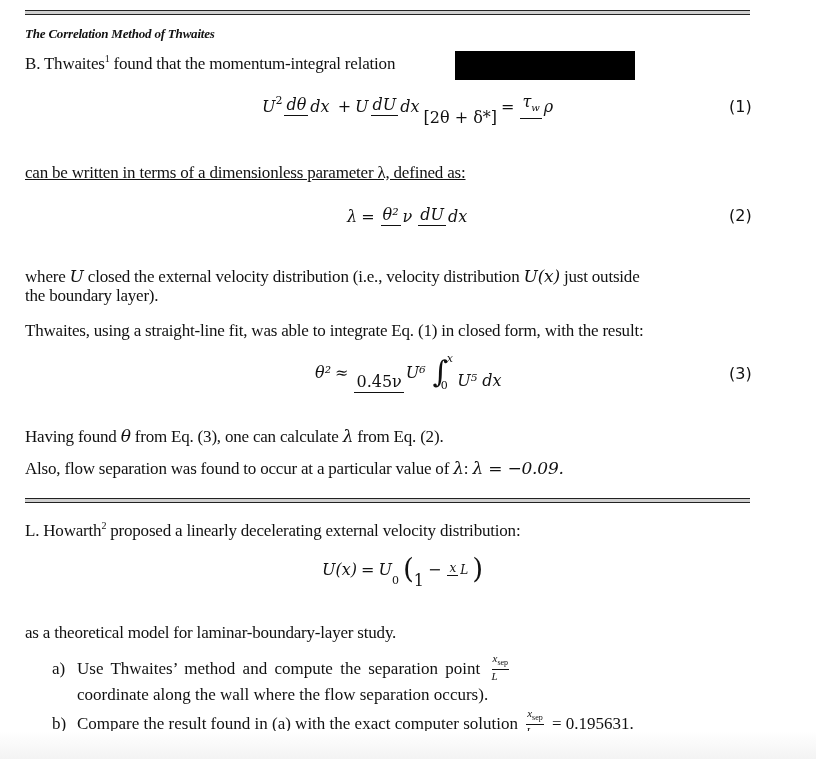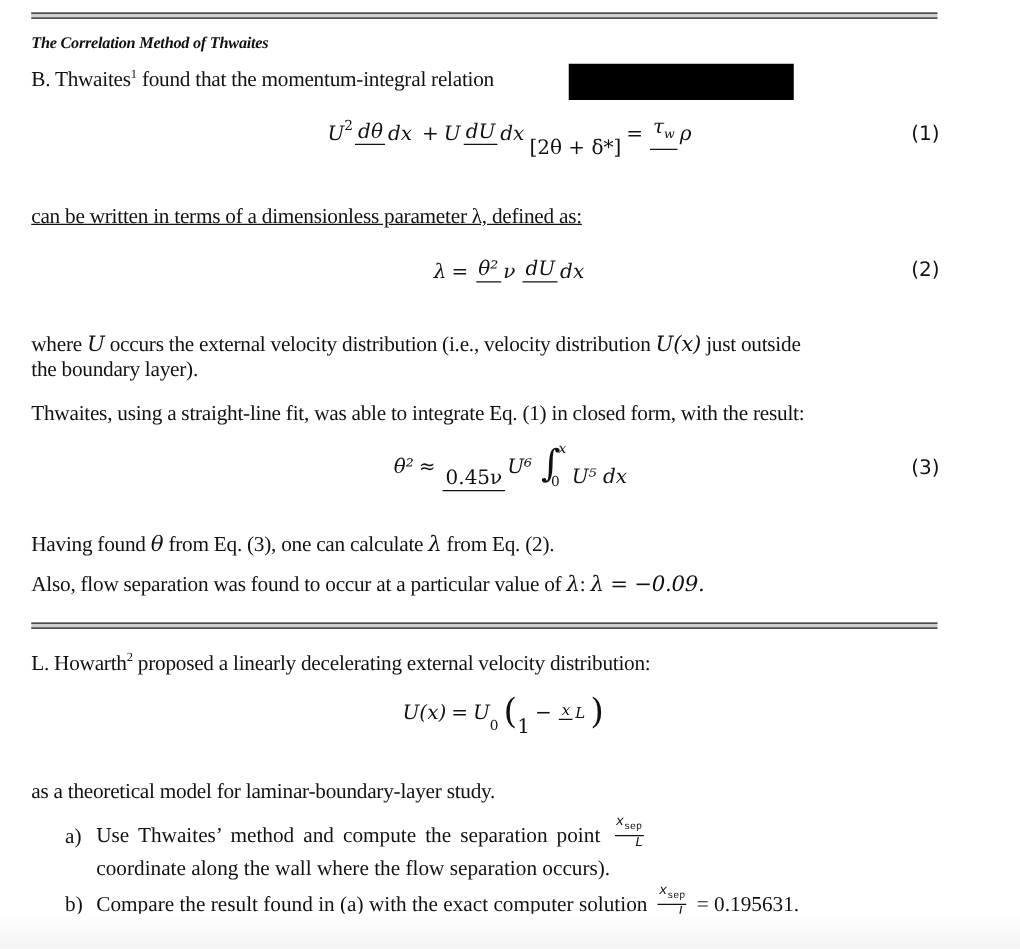--- a/index.html
+++ b/index.html
@@ -132,23 +132,23 @@
       line-height: 20px;
       white-space: nowrap;
     }
     .list-marker {
       display: inline-block;
       width: 25px;
     }
     .inline-frac {
       display: inline-flex;
       flex-direction: column;
-      align-items: flex-end;
+      align-items: flex-start;
       vertical-align: middle;
-      font-family: Liberation Mono, monospace;
+      font-family: Liberation Serif, serif;
       font-style: italic;
       font-size: 11px;
       margin: 0 4px;
       position: relative;
       top: -3px;
     }
     .inline-frac .num {
       border-bottom: 1px solid #111;
       line-height: 12px;
       padding: 0 1px;
@@ -205,21 +205,21 @@
   <span class="frac">
     <span class="num">dU</span>
     <span class="den">dx</span>
   </span>
 </div>
 <div class="eqnum" style="top:206px;">(2)</div>
 
 <div class="text" style="left:25px; top:266px;">
   <span>where</span>
   <span class="mi">U</span>
-  <span>occurs the external velocity distribution (i.e., velocity distribution</span>
+  <span>closed the external velocity distribution (i.e., velocity distribution</span>
   <span class="mi">U(x)</span>
   <span>just outside</span>
 </div>
 <div class="text" style="left:25px; top:286px;">the boundary layer).</div>
 
 <div class="text" style="left:25px; top:321px;">Thwaites, using a straight-line fit, was able to integrate Eq. (1) in closed form, with the result:</div>
 
 <div class="math" style="left:315px; top:344px; height:56px;">
   <span>θ²</span>
   <span class="op">≈</span>

